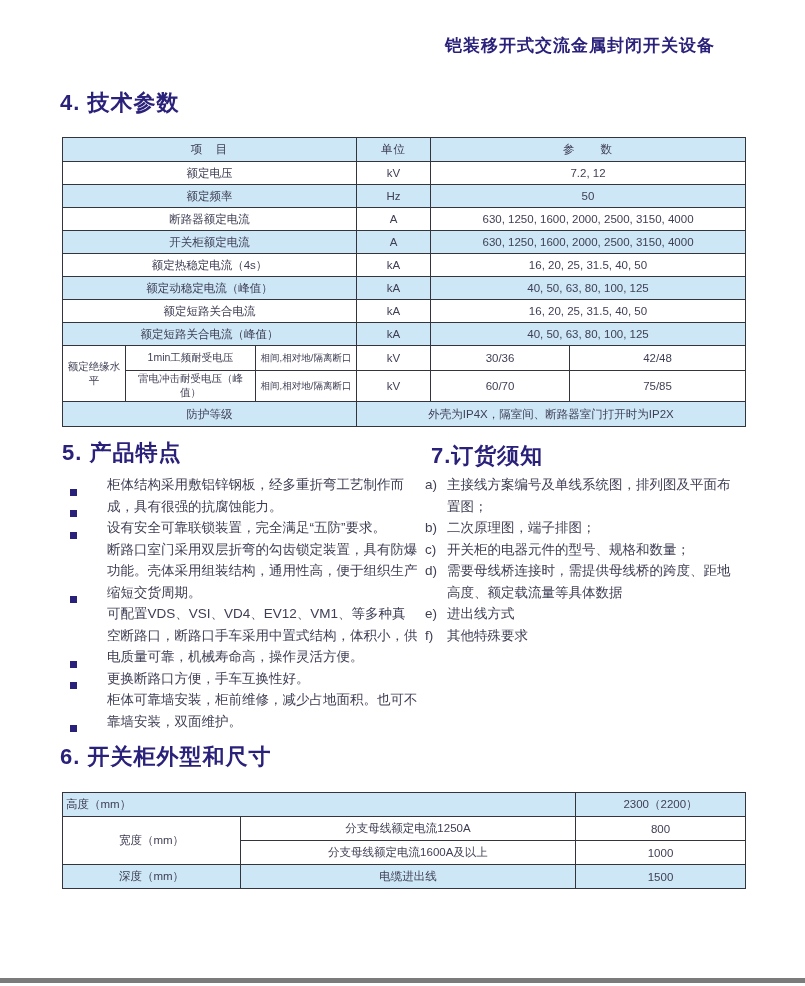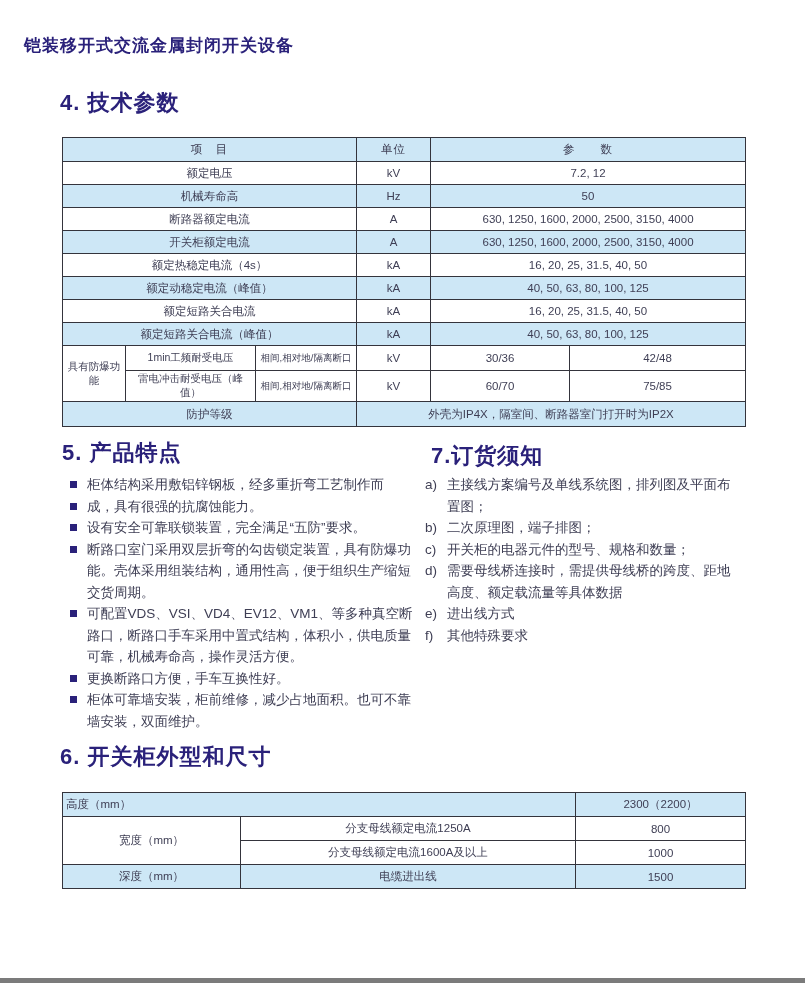--- a/index.html
+++ b/index.html
@@ -8,25 +8,24 @@
     background: #ffffff;
     font-family: "Liberation Sans", sans-serif;
     position: relative;
     overflow: hidden;
   }
   .page { position: absolute; inset: 0; }
 
   
   .doc-header {
     position: absolute; top: 34px; left: 0; right: 90px;
-    text-align: left;
+    text-align: right;
     font-size: 17px; font-weight: bold;
     color: #2a217a;
     letter-spacing: 1px;
-    padding-left: 24px;
   }
 
   
   .sec-title {
     position: absolute;
     font-size: 22px; font-weight: bold;
     color: #2a217a;
     letter-spacing: 1px;
   }
   #title-tech { left: 60px; top: 88px; }
@@ -62,21 +61,21 @@
 
   #dim-table { left: 62px; top: 792px; width: 683px; }
   #dim-table td { height: 21px; }
   .cell-a-center { width: 172px; text-align: left; }
 
   
   .feat-list {
     position: absolute; left: 70px; top: 474px; width: 348px;
     font-size: 13.5px; color: #3e3e54; line-height: 21.5px;
   }
-  .feat-item { display: flex; align-items: flex-start; }
+  .feat-item { display: flex; align-items: flex-end; gap: 20px; }
   .bullet-sq {
     flex: 0 0 auto;
     width: 7px; height: 7px;
     background: #2a217a;
     margin: 7px 10px 0 0;
   }
   .feat-text { flex: 1 1 auto; }
 
   
   .ord-list {
@@ -116,21 +115,21 @@
         <td colspan="3">项　目</td>
         <td>单位</td>
         <td colspan="2">参　　数</td>
       </tr>
       <tr>
         <td colspan="3">额定电压</td>
         <td>kV</td>
         <td colspan="2">7.2, 12</td>
       </tr>
       <tr class="blue">
-        <td colspan="3">机械寿命高</td>
+        <td colspan="3">额定频率</td>
         <td>Hz</td>
         <td colspan="2">50</td>
       </tr>
       <tr>
         <td colspan="3">断路器额定电流</td>
         <td>A</td>
         <td colspan="2">630, 1250, 1600, 2000, 2500, 3150, 4000</td>
       </tr>
       <tr class="blue">
         <td colspan="3">开关柜额定电流</td>
@@ -151,21 +150,21 @@
         <td colspan="3">额定短路关合电流</td>
         <td>kA</td>
         <td colspan="2">16, 20, 25, 31.5, 40, 50</td>
       </tr>
       <tr class="blue">
         <td colspan="3">额定短路关合电流（峰值）</td>
         <td>kA</td>
         <td colspan="2">40, 50, 63, 80, 100, 125</td>
       </tr>
       <tr class="ins">
-        <td rowspan="2">具有防爆功能</td>
+        <td rowspan="2">额定绝缘水平</td>
         <td>1min工频耐受电压</td>
         <td class="scope">相间,相对地/隔离断口</td>
         <td class="val">kV</td>
         <td class="val">30/36</td>
         <td class="val">42/48</td>
       </tr>
       <tr class="ins">
         <td>雷电冲击耐受电压（峰值）</td>
         <td class="scope">相间,相对地/隔离断口</td>
         <td class="val">kV</td>

